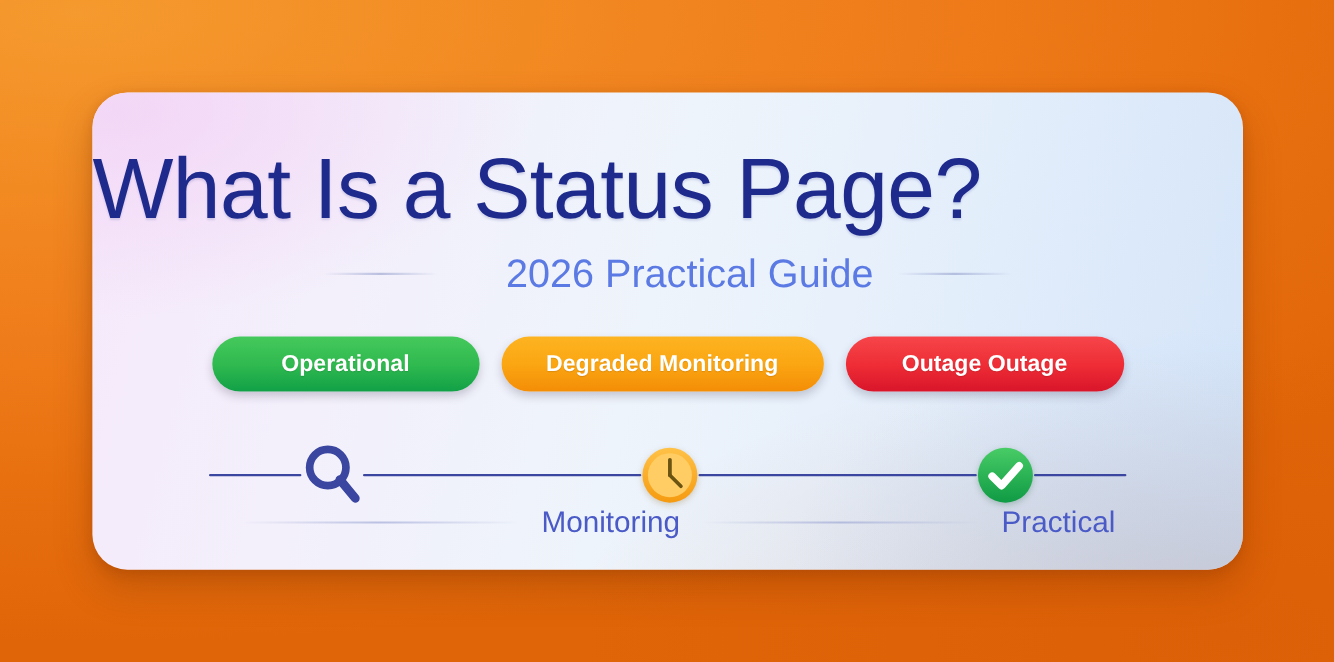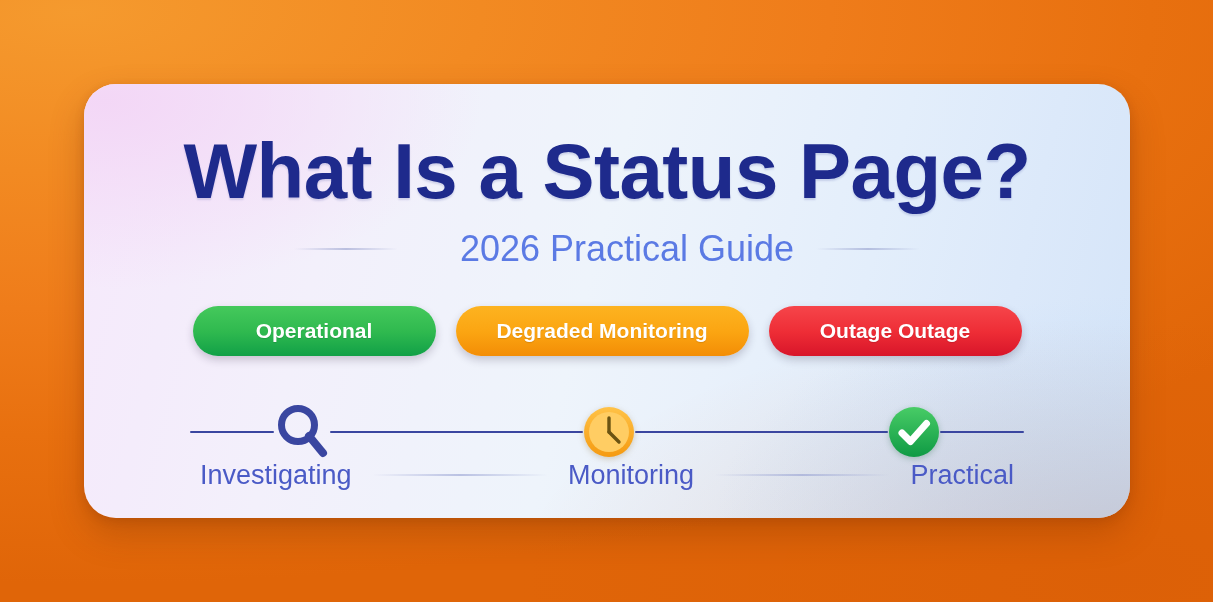--- a/index.html
+++ b/index.html
@@ -74,24 +74,24 @@
     width: 100%;
     height: 100%;
   }
 
   
   #title {
     position: absolute;
     left: 0;
     right: 0;
     top: 48px;
-    text-align: center;
+    text-align: left;
     font-size: 78px;
     line-height: 1;
-    font-weight: 700;
+    font-weight: 400;
     letter-spacing: -0.5px;
     color: #1e2a8c;
     text-shadow: 0 2px 2px rgba(30, 42, 140, 0.16);
     white-space: nowrap;
   }
 
   
   #subtitle-row {
     position: absolute;
     left: 0;
@@ -276,21 +276,20 @@
               <circle cx="26" cy="26" r="25" fill="url(#checkGrad)"></circle>
               <path d="M14 27 L22.5 35.5 L38.5 17.5" fill="none" stroke="#ffffff" stroke-width="7" stroke-linecap="round" stroke-linejoin="round"></path>
             </svg>
           </span>
 
           <span class="tl-seg short"></span>
         </div>
 
         <div id="tl-label-row">
           <span class="lbl-spacer"></span>
-          <span class="tl-label">Investigating</span>
           <span class="lbl-rule"></span>
           <span class="tl-label">Monitoring</span>
           <span class="lbl-rule"></span>
           <span class="tl-label">Practical</span>
           <span class="lbl-spacer"></span>
         </div>
 
       </div>
 
     </div>

